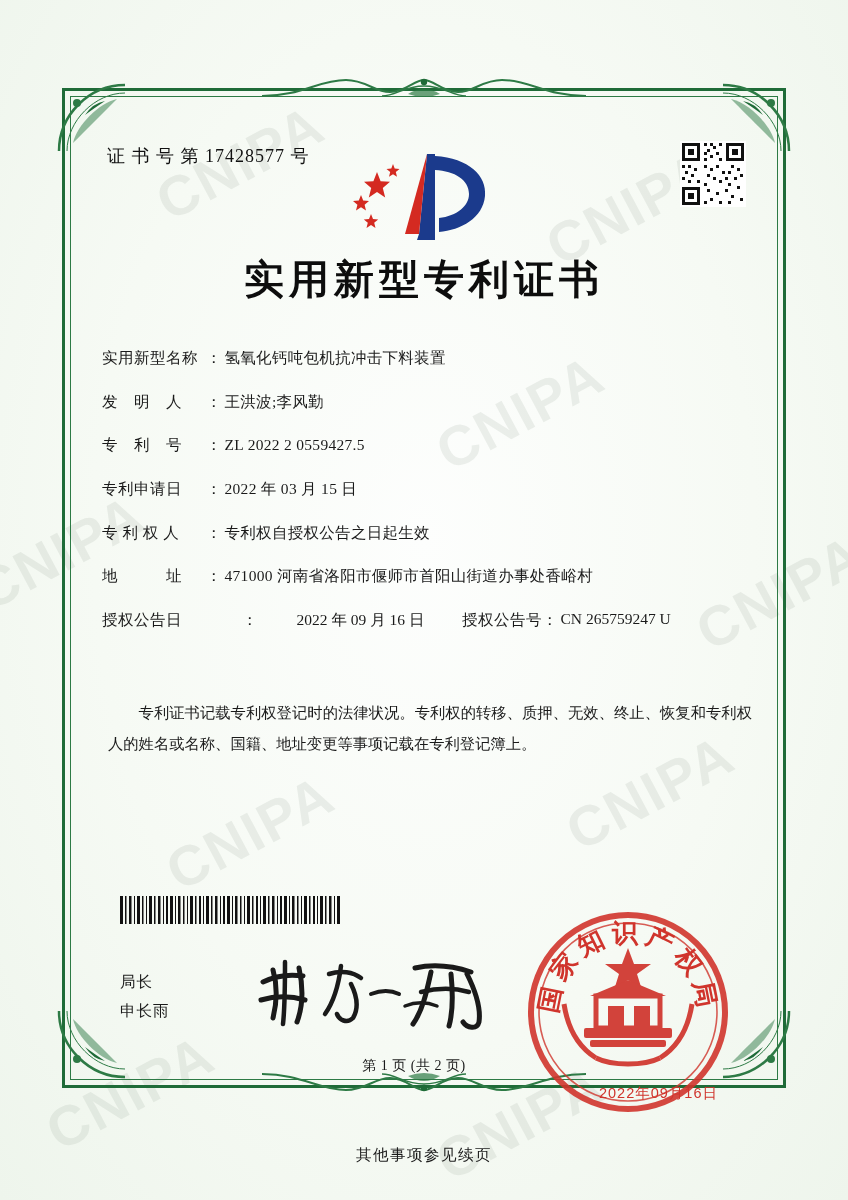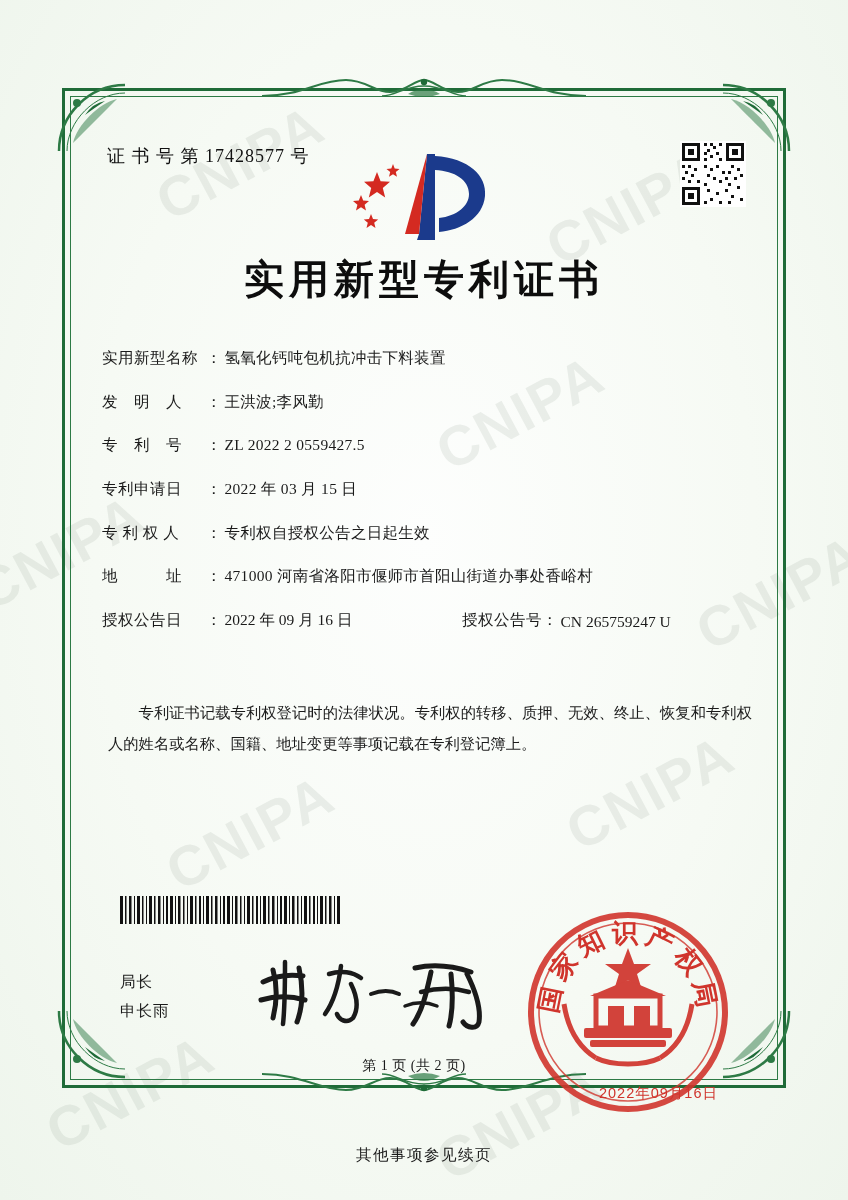--- a/index.html
+++ b/index.html
@@ -165,22 +165,22 @@
   }
   .field-value {
     flex: 1 1 auto;
     letter-spacing: 0.3px;
   }
   .row-split {
     display: flex;
     align-items: baseline;
     font-size: 15.5px;
   }
-  .split-left { flex: 0 0 360px; display: flex; align-items: baseline; }
-  .split-right { flex: 1 1 auto; display: flex; align-items: flex-end; }
+  .split-left { flex: 0 0 360px; display: flex; align-items: baseline; gap: 36px; }
+  .split-right { flex: 1 1 auto; display: flex; align-items: flex-start; }
   .split-right .field-label { width: auto; flex: 0 0 auto; }
 
   .paragraphs {
     position: absolute;
     left: 38px;
     top: 602px;
     width: 644px;
     font-size: 15.3px;
     line-height: 2.0;
     text-align: justify;

